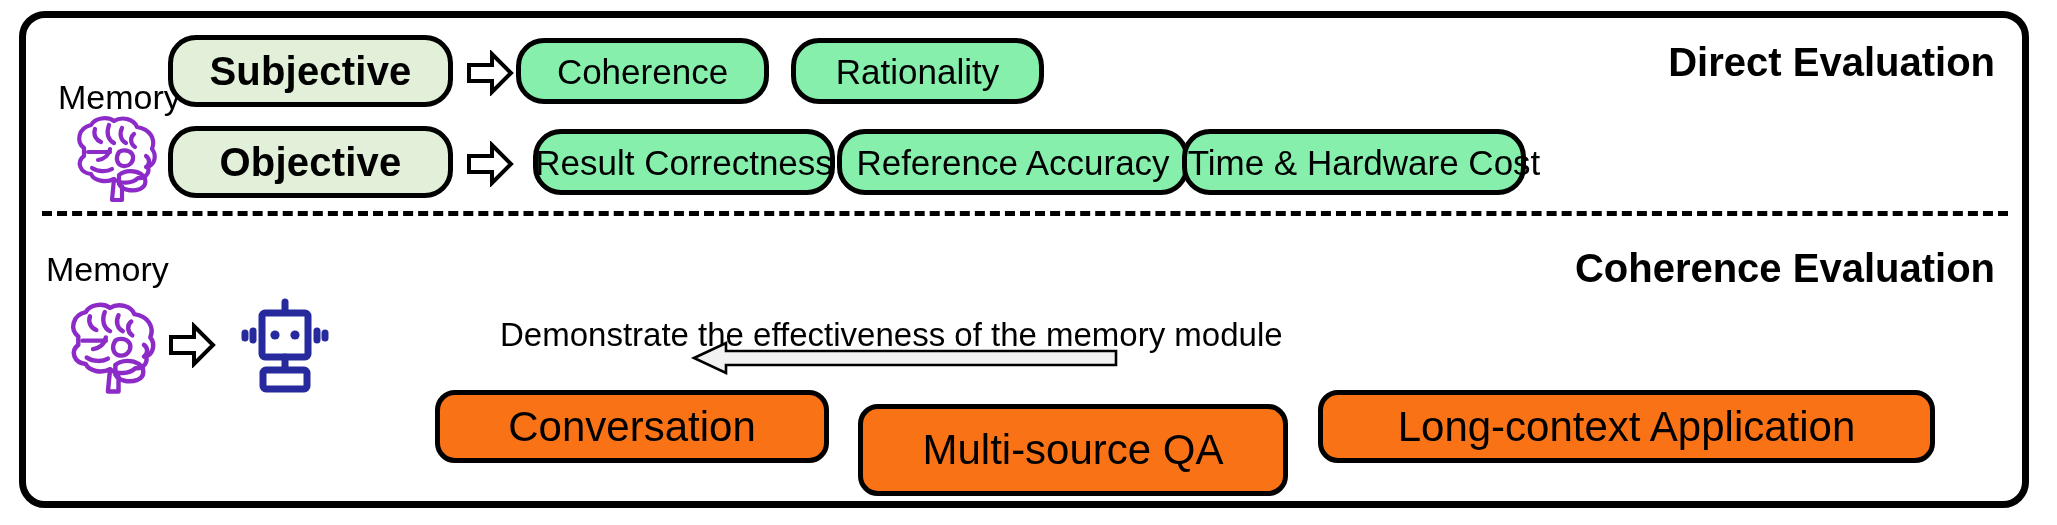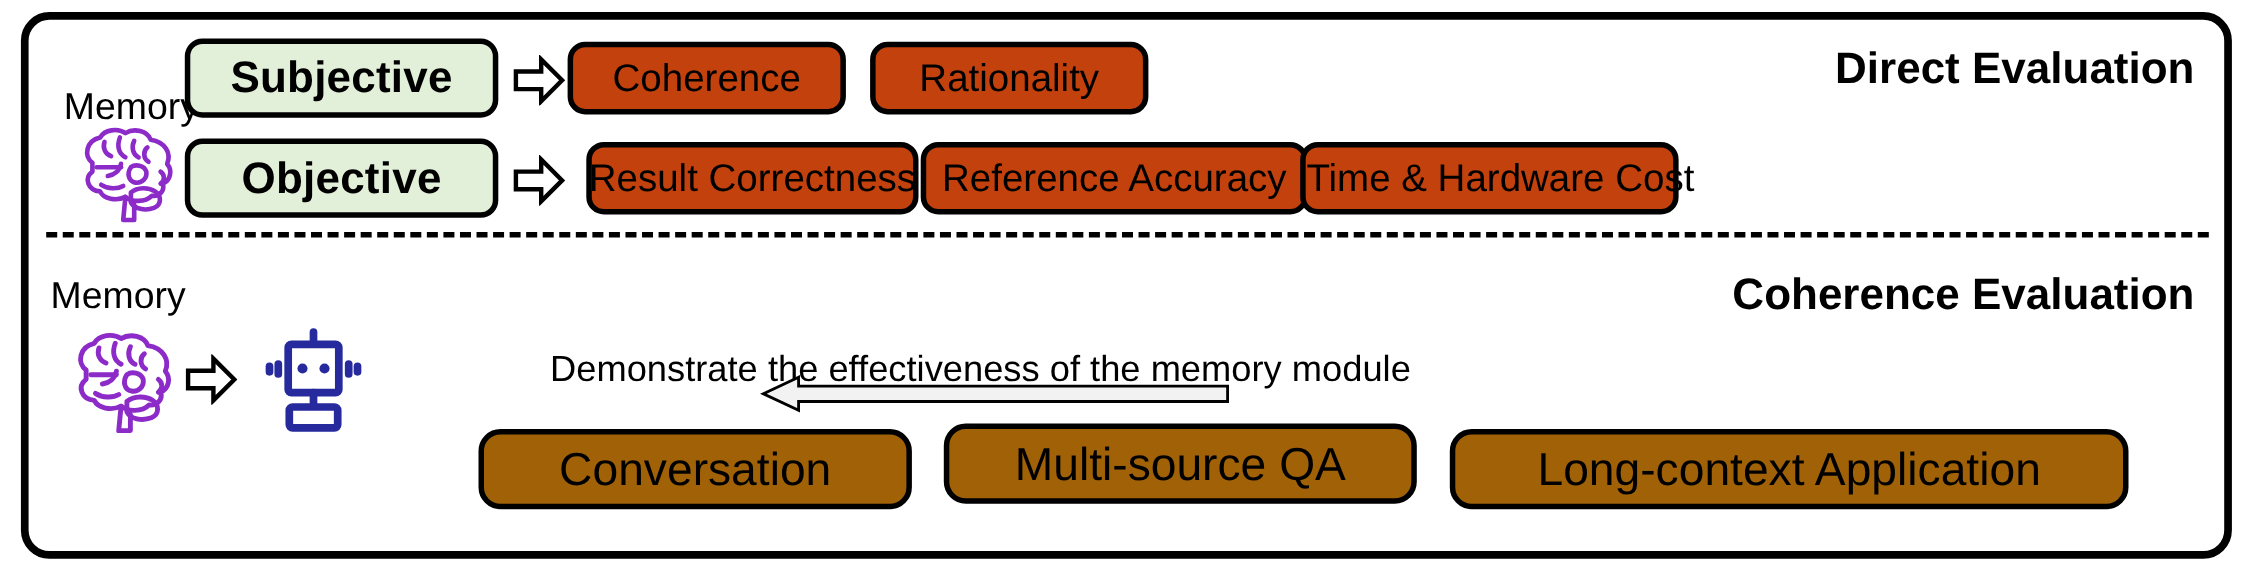--- a/index.html
+++ b/index.html
@@ -42,40 +42,40 @@
     width: 1966px;
     height: 0;
     border-top: 5px dashed #000000;
   }
 
   
   .pill {
     position: absolute;
     box-sizing: border-box;
     border: 5px solid #000000;
-    border-radius: 16px;
+    border-radius: 28px;
     display: flex;
     align-items: center;
     justify-content: center;
     color: #000000;
     white-space: nowrap;
     line-height: 1;
   }
   .pill.green {
     background: #e2efd9;
     font-weight: bold;
     font-size: 40px;
     letter-spacing: .2px;
   }
   .pill.blue {
-    background: #c2410c;
+    background: #86efac;
     font-size: 35px;
   }
   .pill.yellow {
-    background: #a16207;
+    background: #f97316;
     font-size: 42px;
     border-radius: 20px;
   }
 
   
   .section-heading {
     position: absolute;
     font-weight: bold;
     font-size: 40px;
     color: #000000;
@@ -226,17 +226,17 @@
   <div class="caption" style="left:500px; top:316px;">Demonstrate the effectiveness of the memory module</div>
 
   <div class="long-arrow" style="left:690px; top:340px; width:430px; height:36px;">
     <svg width="430" height="36" viewBox="0 0 430 36">
       <path d="M4 18 L36 3 L36 11 L426 11 L426 25 L36 25 L36 33 Z" fill="#f2f2f2" stroke="#000000" stroke-width="2.6" stroke-linejoin="miter"></path>
     </svg>
   </div>
 
   <div class="pill yellow" style="left:435px; top:390px; width:394px; height:73px;">Conversation</div>
 
-  <div class="pill yellow" style="left:858px; top:385px; width:430px; height:73px;">Multi-source QA</div>
+  <div class="pill yellow" style="left:858px; top:404px; width:430px; height:92px;">Multi-source QA</div>
 
   <div class="pill yellow" style="left:1318px; top:390px; width:617px; height:73px;">Long-context Application</div>
 
 </div>
 
 </body></html>

